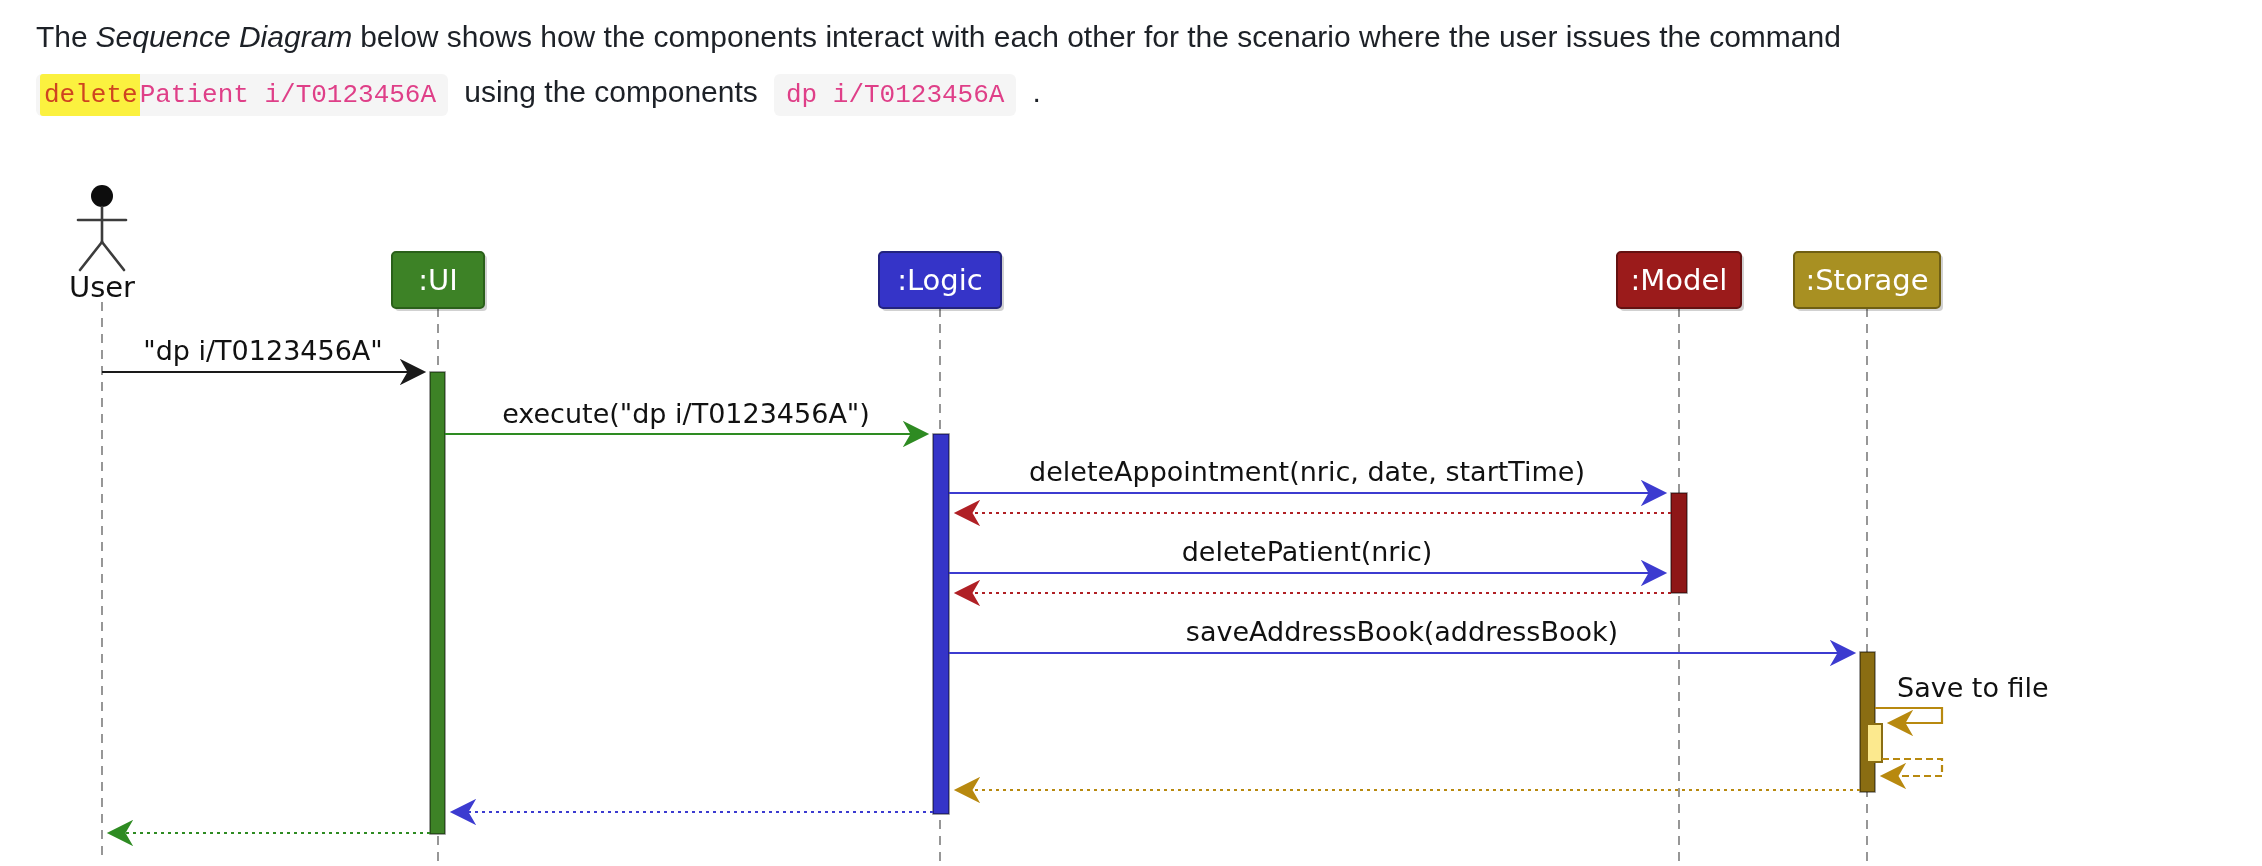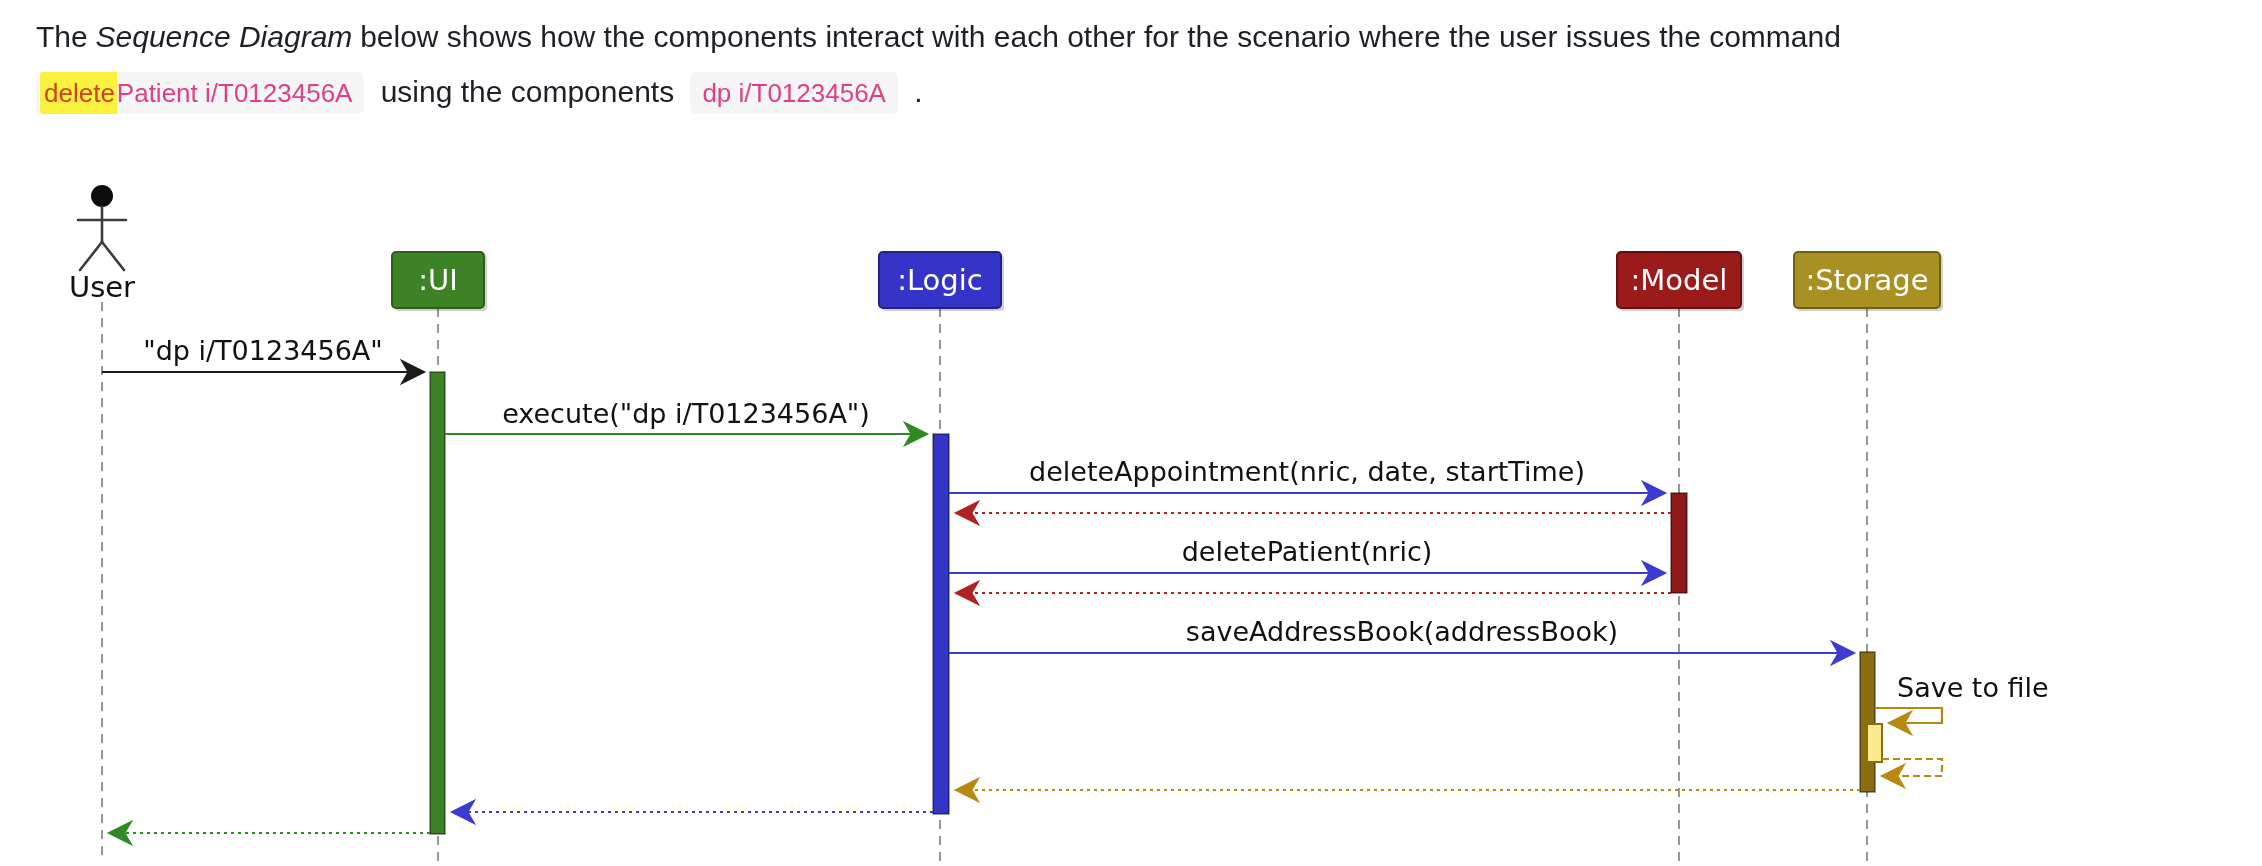--- a/index.html
+++ b/index.html
@@ -20,21 +20,21 @@
     color: #1d2127;
     font-size: 30px;
     line-height: 46px;
   }
   .intro .line { white-space: nowrap; }
   .intro .line2 { margin-top: 9px; }
   .intro em { font-style: italic; margin: 0 0.26em; }
   .intro .sp-left { margin-left: 0.28em; }
   .intro .sp-right { margin-right: 0.28em; }
   .codespan {
-    font-family: Liberation Sans, sans-serif;
+    font-family: Liberation Mono, monospace;
     font-size: 26px;
     background: #f5f5f5;
     border-radius: 6px;
     padding: 6px 12px;
     margin: 0 0.30em;
     white-space: pre;
   }
   .codespan .pink { color: #df3f88; }
   .codespan mark {
     background: #fbf13f;

